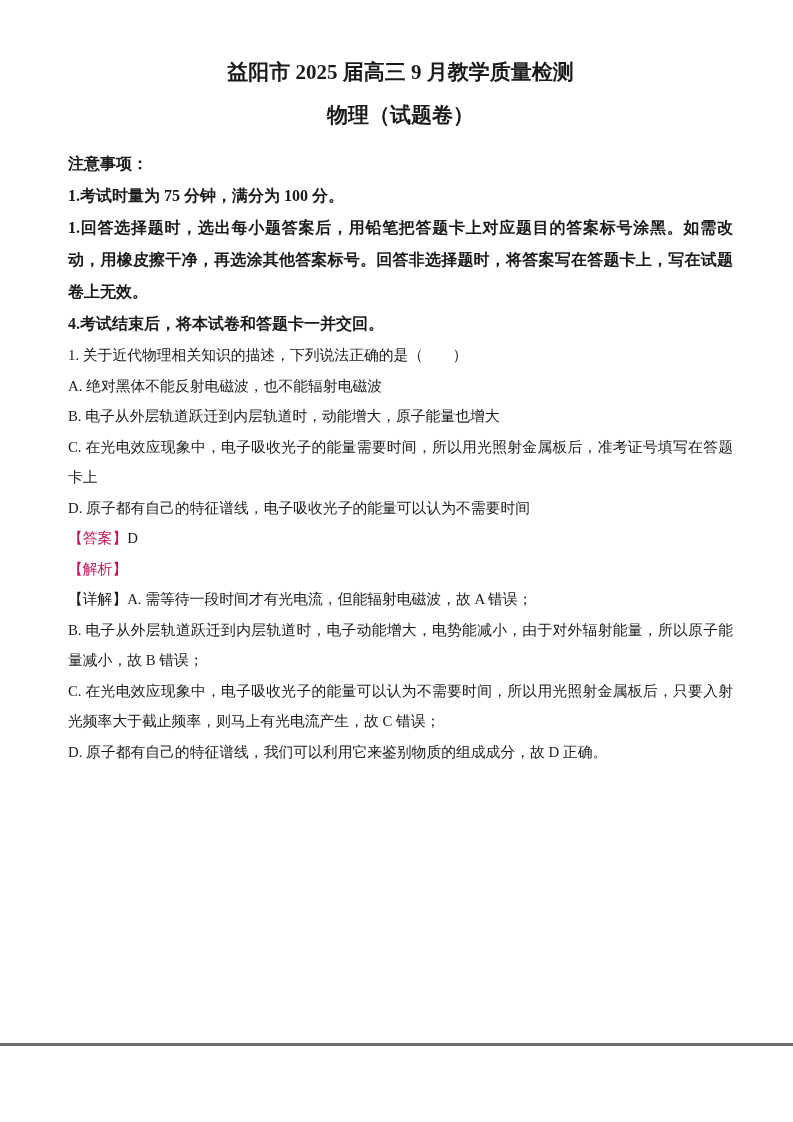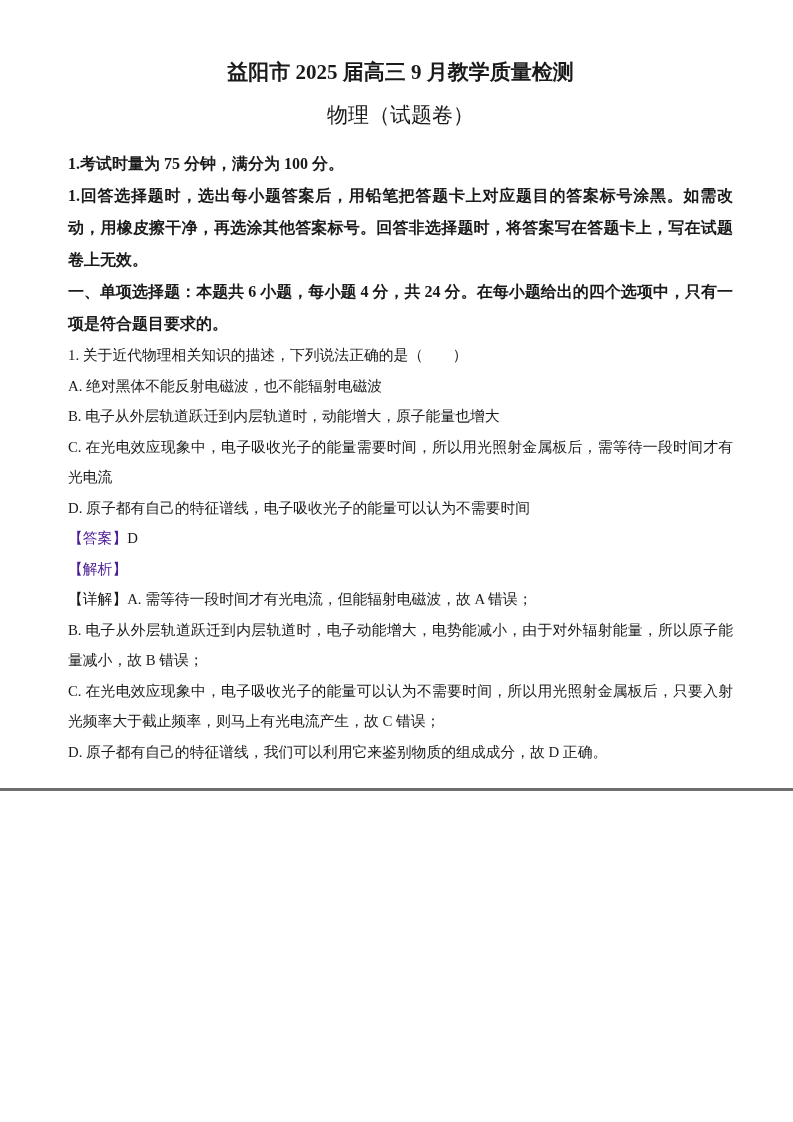--- a/index.html
+++ b/index.html
@@ -10,76 +10,77 @@
   body {
     width: 793px;
     height: 1122px;
     font-family: "Liberation Serif", "DejaVu Serif", serif;
     color: #1a1a1a;
     position: relative;
   }
   .page {
     box-sizing: border-box;
     width: 793px;
-    height: 791px;
+    height: 1046px;
     padding: 56px 60px 0 68px;
     border-bottom: 3px solid #6e6e6e;
     overflow: hidden;
     background: #ffffff;
   }
   p { margin: 0; }
   .title {
     text-align: center;
     font-weight: bold;
     font-size: 21px;
     line-height: 33px;
     margin-bottom: 10px;
   }
   .subtitle {
     text-align: center;
-    font-weight: normal;
+    font-weight: bold;
     font-size: 21px;
     line-height: 33px;
     margin-bottom: 16px;
   }
   .notice {
     font-weight: bold;
     font-size: 16px;
     line-height: 32px;
     text-align: justify;
   }
   .body-text {
     font-size: 14.8px;
     line-height: 30.5px;
     text-align: justify;
   }
-  .blue { color: #4c1d95; }
+  .blue { color: #be185d; }
   .mvar { font-style: italic; }
   .tiny-period {
     font-size: 9px;
     vertical-align: -5px;
   }
 </style>
 </head>
 <body>
 
 <div class="page">
 
   <p class="title">益阳市 2025 届高三 9 月教学质量检测</p>
   <p class="subtitle">物理（试题卷）</p>
 
+  <p class="notice">注意事项：</p>
   <p class="notice">1.考试时量为 75 分钟，满分为 100 分。</p>
   <p class="notice">1.回答选择题时，选出每小题答案后，用铅笔把答题卡上对应题目的答案标号涂黑。如需改动，用橡皮擦干净，再选涂其他答案标号。回答非选择题时，将答案写在答题卡上，写在试题卷上无效。</p>
+  <p class="notice">4.考试结束后，将本试卷和答题卡一并交回。</p>
 
-  <p class="notice">一、单项选择题：本题共 6 小题，每小题 4 分，共 24 分。在每小题给出的四个选项中，只有一项是符合题目要求的。</p>
 
   <p class="body-text">1. 关于近代物理相关知识的描述，下列说法正确的是（　　）</p>
   <p class="body-text">A. 绝对黑体不能反射电磁波，也不能辐射电磁波</p>
   <p class="body-text">B. 电子从外层轨道跃迁到内层轨道时，动能增大，原子能量也增大</p>
-  <p class="body-text">C. 在光电效应现象中，电子吸收光子的能量需要时间，所以用光照射金属板后，需等待一段时间才有光电流</p>
+  <p class="body-text">C. 在光电效应现象中，电子吸收光子的能量需要时间，所以用光照射金属板后，准考证号填写在答题卡上</p>
   <p class="body-text">D. 原子都有自己的特征谱线，电子吸收光子的能量可以认为不需要时间</p>
 
   <p class="body-text">
     <span class="blue">【答案】</span><span>D</span>
   </p>
 
   <p class="body-text">
     <span class="blue">【解析】</span>
   </p>
 

